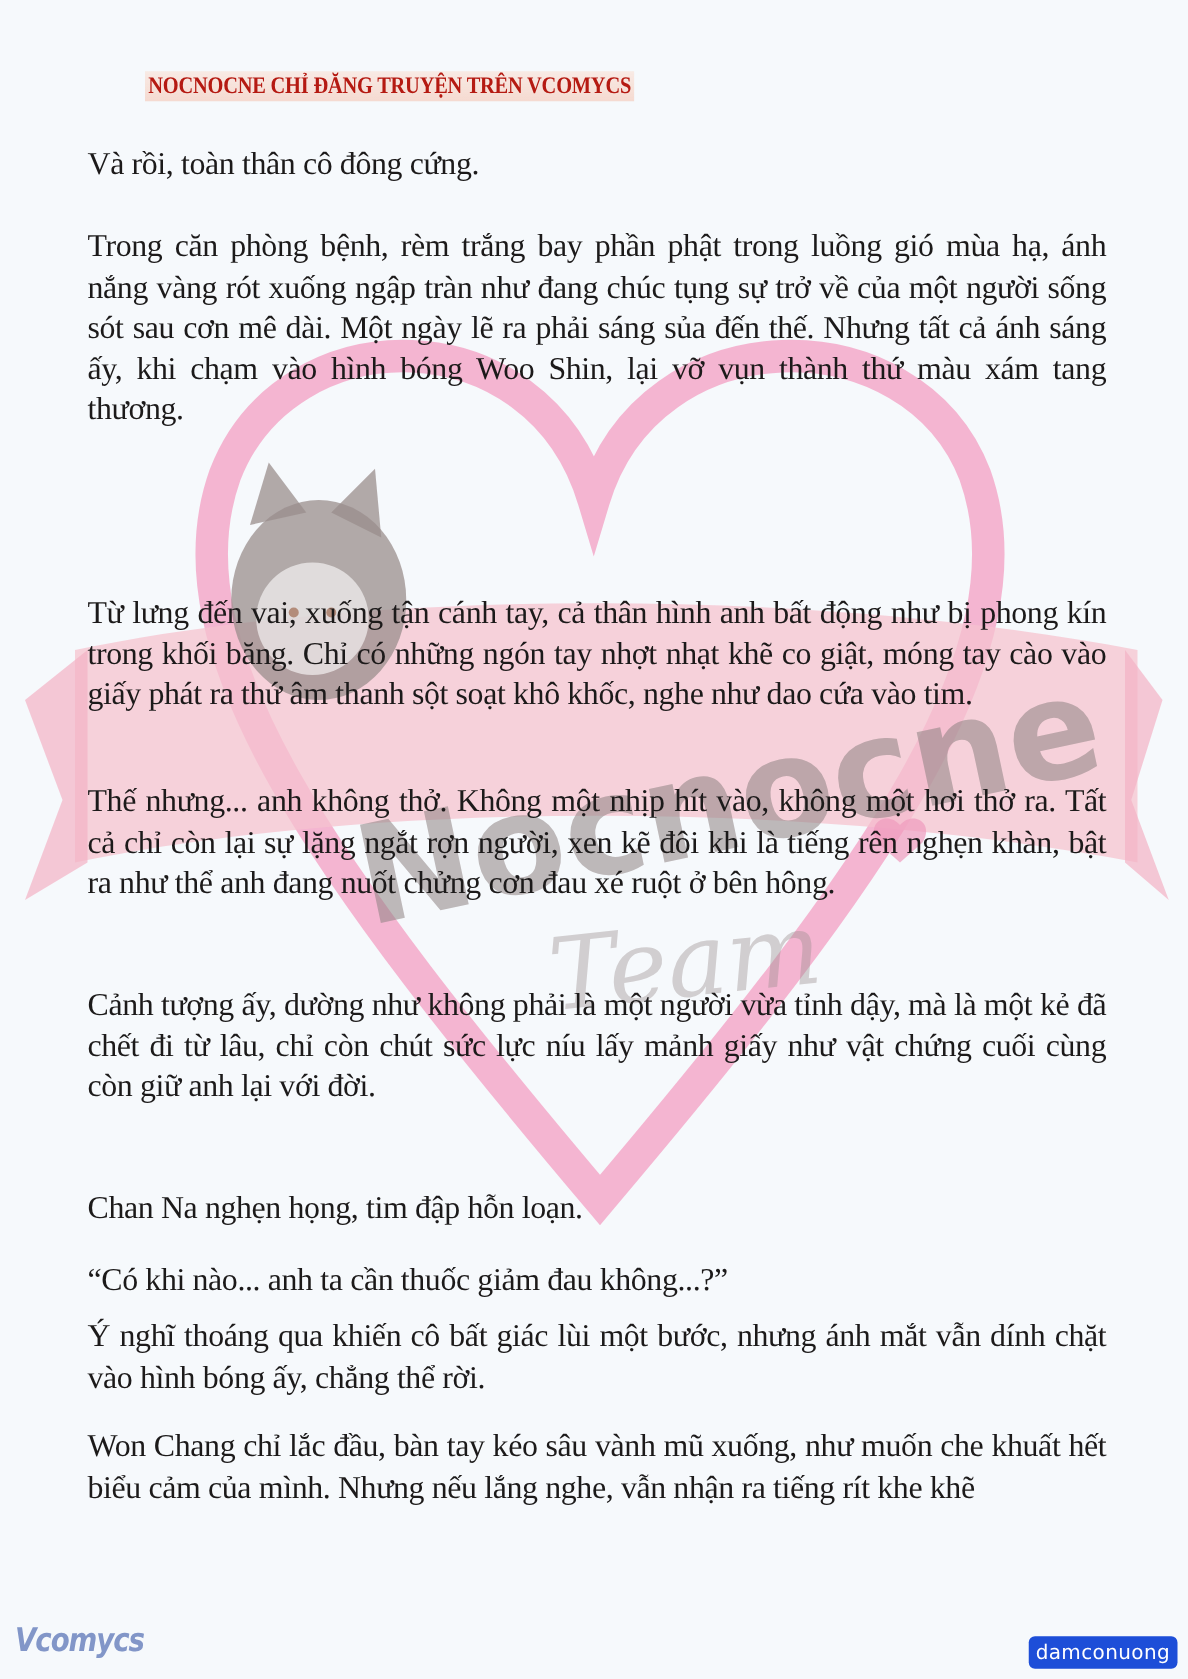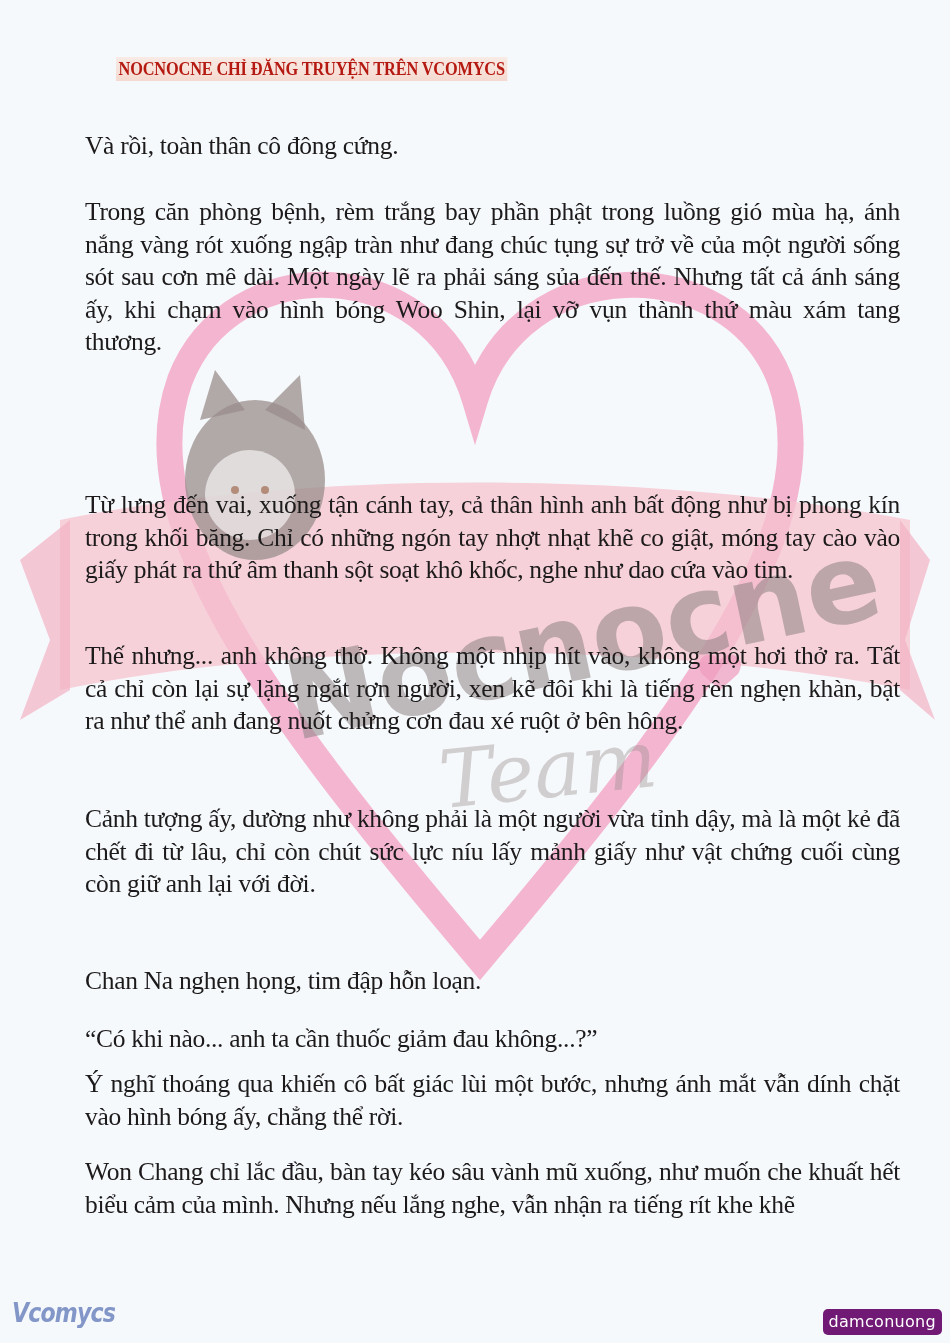--- a/index.html
+++ b/index.html
@@ -14,32 +14,32 @@
     position: absolute; left: 116px; top: 57px;
     font-family: "Liberation Serif", serif; font-weight: bold;
     font-size: 19px; color: #b51a12; letter-spacing: -0.2px;
     background: linear-gradient(180deg, rgba(250,220,205,0.5), rgba(245,205,190,0.7));
     padding: 1px 3px; z-index: 2;
     transform: scaleX(0.86); transform-origin: left center;
   }
   .para {
     position: absolute; left: 70px; width: 815px;
     font-size: 25.5px; line-height: 32.5px; color: #1c1a1a;
-    text-align: justify; z-index: 2; margin: 15px;
+    text-align: justify; z-index: 2; margin: 0;
     letter-spacing: -0.3px;
   }
   .footer-logo {
     position: absolute; left: 12px; top: 1298px; z-index: 2;
     font-family: "DejaVu Sans", sans-serif; font-style: italic; font-weight: bold;
     font-size: 26px; color: #8296c8; letter-spacing: -1px;
     transform: scaleX(0.85); transform-origin: left center;
   }
   .footer-tag {
     position: absolute; right: 8px; top: 1309px; z-index: 2;
-    background: #701a75; color: #ffffff; border-radius: 5px;
+    background: #1d4ed8; color: #ffffff; border-radius: 5px;
     font-family: "DejaVu Sans", sans-serif; font-size: 16px;
     padding: 3px 6px 4px 6px; letter-spacing: 0.3px;
   }
 </style>
 </head>
 <body>
 
 <div class="page">
 
   <svg class="watermark" viewBox="0 0 950 1343" xmlns="http://www.w3.org/2000/svg">

